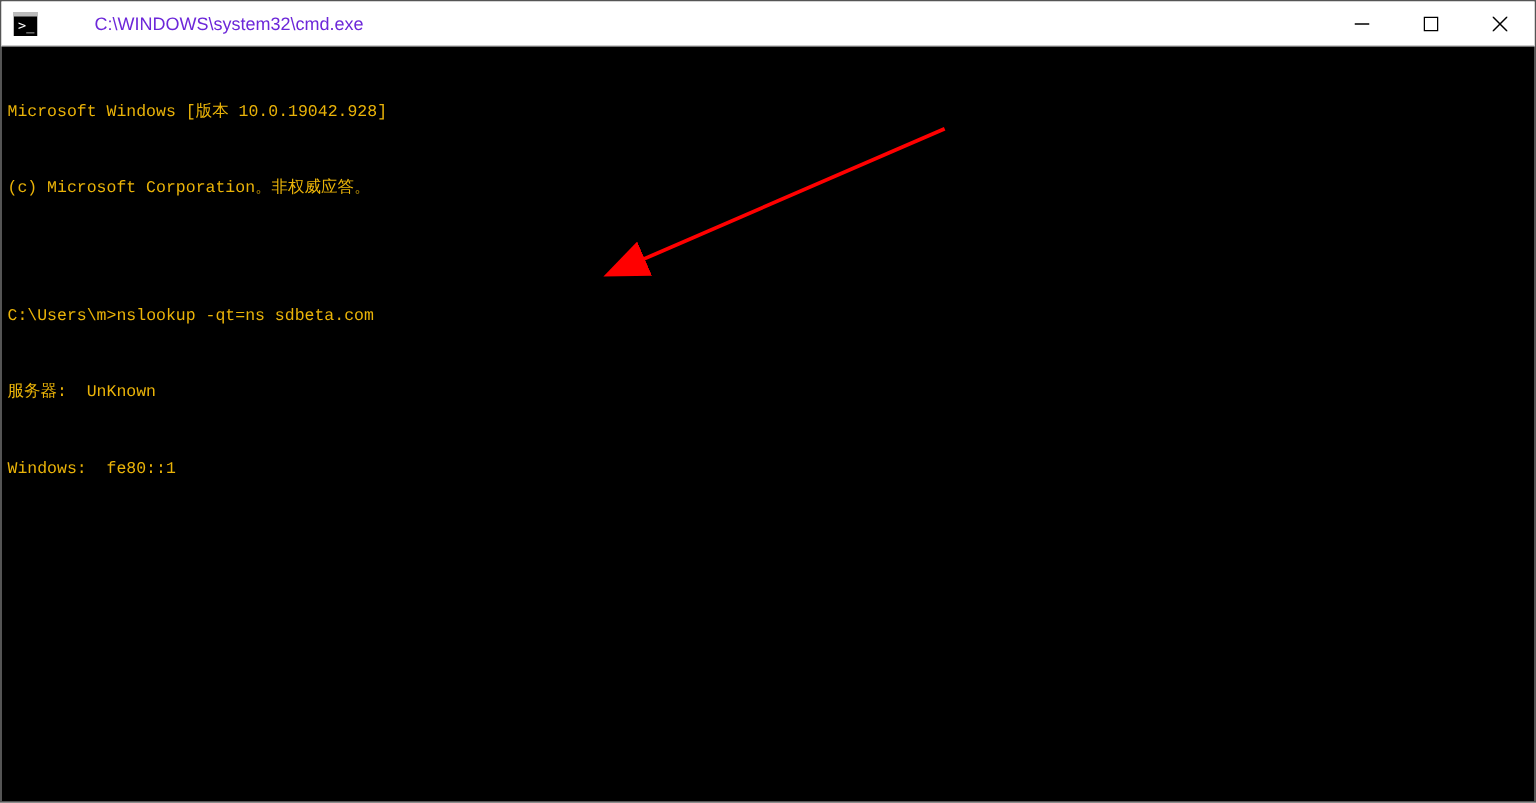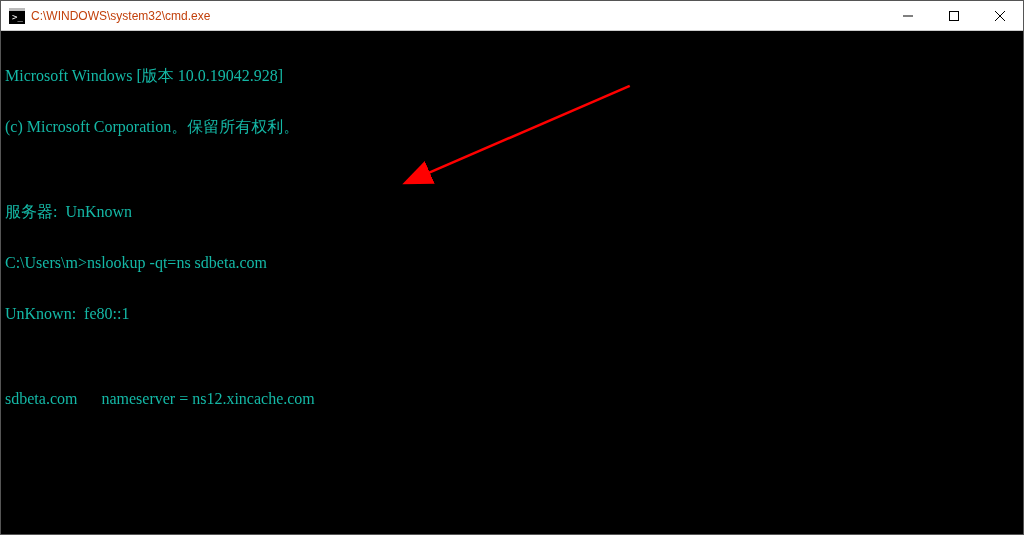--- a/index.html
+++ b/index.html
@@ -35,45 +35,46 @@
       width: 16px;
       height: 16px;
       margin-left: 8px;
       margin-right: 6px;
       display: flex;
       align-items: center;
       justify-content: center;
     }
     .titlebar-title {
       font-size: 12px;
-      color: #c2410c;
+      color: #6d28d9;
       flex: 1;
+      margin-left: 32px;
     }
     .titlebar-controls {
       display: flex;
       height: 100%;
     }
     .titlebar-btn {
       width: 46px;
       height: 100%;
       display: flex;
       align-items: center;
       justify-content: center;
       cursor: pointer;
     }
     .titlebar-btn svg {
       width: 10px;
       height: 10px;
     }
     .terminal {
       flex: 1;
       background: #000;
-      color: #14b8a6;
-      font-family: Liberation Serif, serif;
-      font-size: 16px;
+      color: #eab308;
+      font-family: Liberation Mono, monospace;
+      font-size: 11px;
       line-height: 17px;
       padding: 2px 4px;
       white-space: pre;
       overflow: hidden;
       position: relative;
     }
     .terminal-line {
       display: block;
     }
     .arrow-overlay {
@@ -113,27 +114,26 @@
         <svg viewBox="0 0 10 10">
             <line x1="0" y1="0" x2="10" y2="10" stroke="#000" stroke-width="1"></line>
             <line x1="10" y1="0" x2="0" y2="10" stroke="#000" stroke-width="1"></line>
           </svg>
       </div>
     </div>
   </div>
 
   <div class="terminal">
     <span class="terminal-line">Microsoft Windows [版本 10.0.19042.928]</span>
-    <span class="terminal-line">(c) Microsoft Corporation。保留所有权利。</span>
+    <span class="terminal-line">(c) Microsoft Corporation。非权威应答。</span>
     <span class="terminal-line"></span>
+    <span class="terminal-line"><span>C:\Users\m&gt;</span><span>nslookup -qt=ns sdbeta.com</span></span>
     <span class="terminal-line">服务器:  UnKnown</span>
-    <span class="terminal-line"><span>C:\Users\m&gt;</span><span>nslookup -qt=ns sdbeta.com</span></span>
-    <span class="terminal-line">UnKnown:  fe80::1</span>
+    <span class="terminal-line">Windows:  fe80::1</span>
     <span class="terminal-line"></span>
-    <span class="terminal-line">sdbeta.com      nameserver = ns12.xincache.com</span>
     <span class="terminal-line"></span>
     
 
     <svg class="arrow-overlay" viewBox="0 0 1024 505" preserveAspectRatio="none">
       <defs>
         <marker id="arrowhead" markerWidth="12" markerHeight="10" refX="2" refY="5" orient="auto">
           <polygon points="0 0, 12 5, 0 10" fill="#ff0000"></polygon>
         </marker>
       </defs>
       <line x1="630" y1="55" x2="425" y2="144" stroke="#ff0000" stroke-width="2.5" marker-end="url(#arrowhead)"></line>

